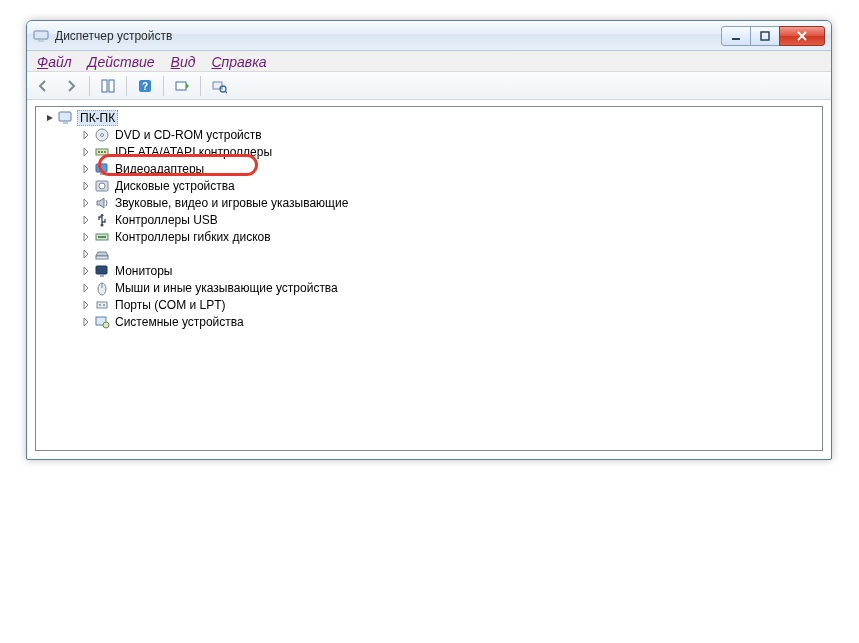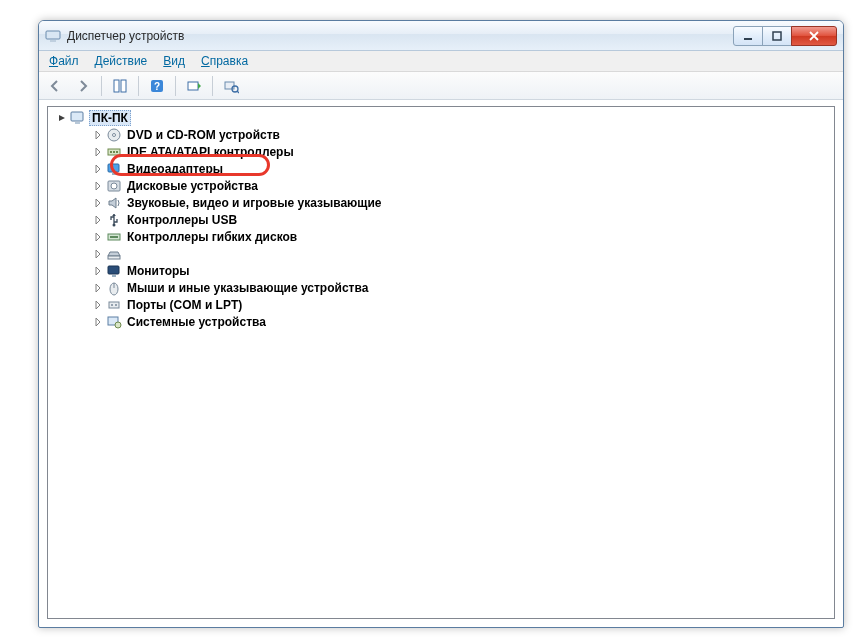--- a/index.html
+++ b/index.html
@@ -8,24 +8,24 @@
     padding: 0;
     width: 859px;
     height: 643px;
     background: #fff;
     font-family: "Segoe UI", Tahoma, sans-serif;
     font-size: 12px;
     overflow: hidden;
   }
   .window {
     position: absolute;
-    left: 38px;
+    left: 26px;
     top: 20px;
     width: 806px;
-    height: 608px;
+    height: 440px;
     border: 1px solid #5a7ca0;
     background: #fff;
     box-shadow: 0 0 8px rgba(0,0,0,0.25);
     border-radius: 6px 6px 2px 2px;
     overflow: hidden;
   }
   .titlebar {
     height: 30px;
     background: linear-gradient(180deg, #f8fbfe 0%, #e6eef7 45%, #d9e5f1 46%, #e7f0f9 100%);
     border-bottom: 1px solid #b7c9db;
@@ -70,23 +70,24 @@
   .menubar {
     height: 21px;
     background: #f0f0f0;
     border-bottom: 1px solid #d9d9d9;
     display: flex;
     align-items: stretch;
     padding: 0 2px;
   }
   .menu-item {
     padding: 3px 8px 2px;
-    color: #0369a1;
-    font-size: 12px;
+    color: #701a75;
+    font-size: 14px;
     cursor: default;
+    font-style: italic;
   }
   .menu-item u { text-decoration: underline; }
   .toolbar {
     height: 28px;
     background: linear-gradient(180deg, #fcfcfc 0%, #eef2f6 100%);
     border-bottom: 1px solid #cfd7df;
     display: flex;
     align-items: center;
     padding: 0 4px;
     gap: 4px;
@@ -148,21 +149,20 @@
     white-space: nowrap;
     padding: 0 2px;
   }
   .selected .node-label {
     background: #d9e7f7;
     border: 1px dotted #7da2ce;
     padding: 0 2px;
   }
   .highlighted {
     position: relative;
-    font-weight: bold;
   }
   .highlight-ring {
     position: absolute;
     border: 3px solid #e8382b;
     border-radius: 12px;
     pointer-events: none;
     left: 62px;
     top: 47px;
     width: 160px;
     height: 22px;

